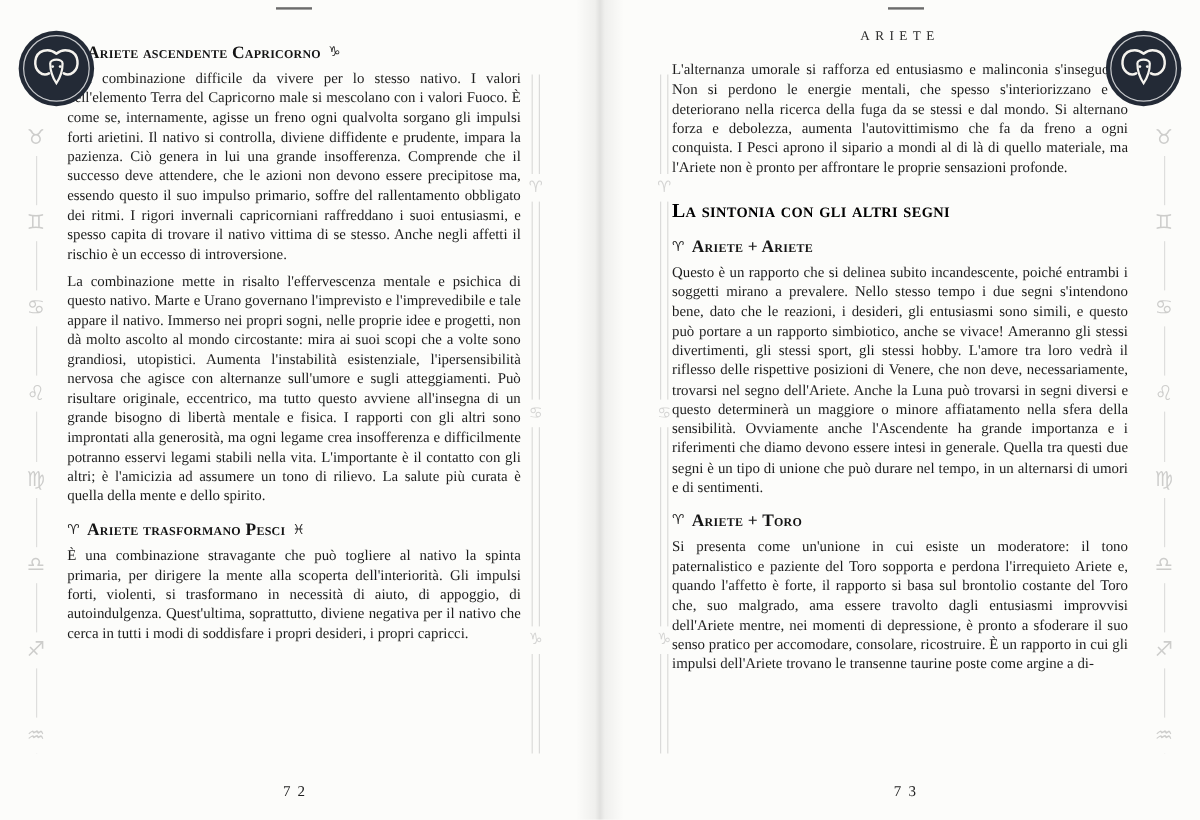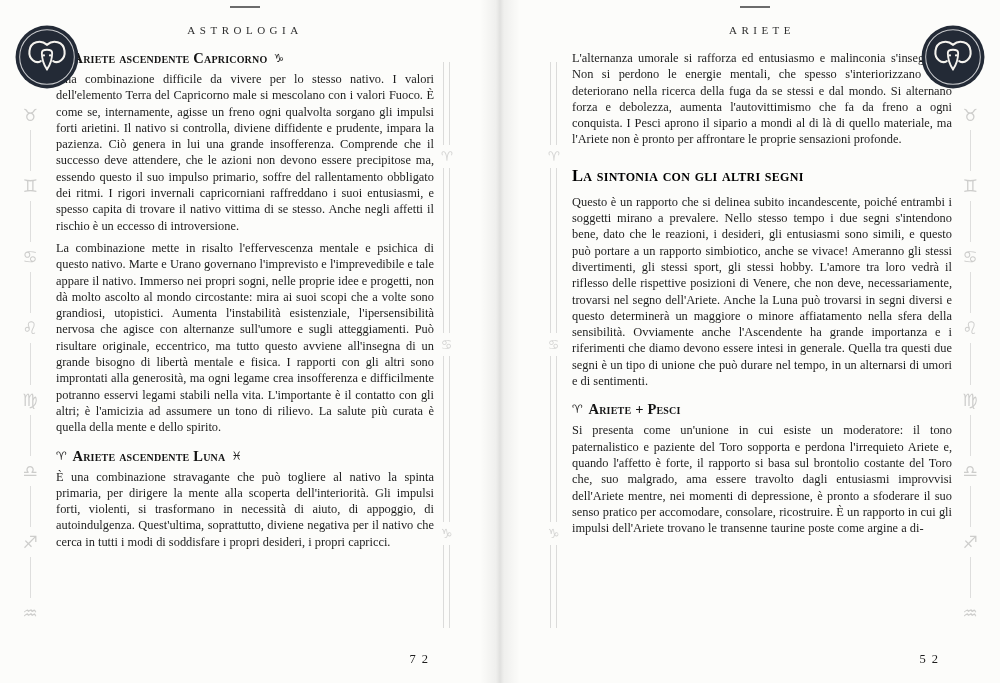--- a/index.html
+++ b/index.html
@@ -54,21 +54,21 @@
     display:flex;flex-direction:column;justify-content:space-around;align-items:center;
     z-index:1;
   }
   .page-left .spine-deco{right:50px;}
   .page-right .spine-deco{left:50px;}
   .spine-deco .deco-glyph{font-size:13px;padding:4px 0;color:rgba(95,95,95,0.26);}
 
   
   .content{position:absolute;top:24px;height:600px;overflow:hidden;z-index:2;}
   .page-left .content{left:56px;width:378px;}
-  .page-right .content{left:72px;width:380px;}
+  .page-right .content{left:60px;width:380px;}
 
   .running-header{
     text-align:center;font-size:11px;letter-spacing:4.5px;color:#2e2e2e;
     margin:0 0 14px 0;font-weight:400;
   }
 
   .section-head{
     font-size:14.5px;font-weight:bold;font-variant:small-caps;
     margin:12px 0 4px 0;color:#141414;letter-spacing:0.2px;
   }
@@ -83,21 +83,21 @@
     font-size:16.5px;font-weight:bold;font-variant:small-caps;
     margin:18px 0 8px 0;color:#000000;letter-spacing:0.3px;
   }
 
   p.body{
     font-size:12.4px;line-height:16.3px;text-align:justify;margin:0 0 6px 0;
     color:#1d1d1d;hyphens:auto;-webkit-hyphens:auto;
   }
 
   .page-number{
-    position:absolute;bottom:16px;text-align:right;
+    position:absolute;bottom:16px;text-align:center;
     font-size:12.5px;letter-spacing:6px;text-indent:6px;color:#1d1d1d;z-index:2;
   }
   .page-left .page-number{left:56px;width:378px;}
   .page-right .page-number{left:64px;width:380px;}
 </style>
 </head>
 <body>
 
 <div class="spread">
 
@@ -128,36 +128,35 @@
         <span class="deco-glyph">♐</span>
         <span class="deco-glyph">♒</span>
       </div>
     <div class="spine-deco">
         <span class="deco-glyph">♈</span>
         <span class="deco-glyph">♋</span>
         <span class="deco-glyph">♑</span>
       </div>
 
     <div class="content">
-      <div class="running-header">ASTROLOGIA</div>
 
       <section>
         <h2 class="section-head">
           <span class="zglyph prefix">♈</span><span>Ariete ascendente Capricorno</span><span class="zglyph suffix">♑</span>
         </h2>
         <p class="body">Una combinazione difficile da vivere per lo stesso nativo. I valori dell'elemento Terra del Capricorno male si mescolano con i valori Fuoco. È come se, internamente, agisse un freno ogni qualvolta sorgano gli impulsi forti arietini. Il nativo si controlla, diviene diffidente e prudente, impara la pazienza. Ciò genera in lui una grande insofferenza. Comprende che il successo deve attendere, che le azioni non devono essere precipitose ma, essendo questo il suo impulso primario, soffre del rallentamento obbligato dei ritmi. I rigori invernali capricorniani raffreddano i suoi entusiasmi, e spesso capita di trovare il nativo vittima di se stesso. Anche negli affetti il rischio è un eccesso di introversione.</p>
       </section>
 
       <section>
         <p class="body">La combinazione mette in risalto l'effervescenza mentale e psichica di questo nativo. Marte e Urano governano l'imprevisto e l'imprevedibile e tale appare il nativo. Immerso nei propri sogni, nelle proprie idee e progetti, non dà molto ascolto al mondo circostante: mira ai suoi scopi che a volte sono grandiosi, utopistici. Aumenta l'instabilità esistenziale, l'ipersensibilità nervosa che agisce con alternanze sull'umore e sugli atteggiamenti. Può risultare originale, eccentrico, ma tutto questo avviene all'insegna di un grande bisogno di libertà mentale e fisica. I rapporti con gli altri sono improntati alla generosità, ma ogni legame crea insofferenza e difficilmente potranno esservi legami stabili nella vita. L'importante è il contatto con gli altri; è l'amicizia ad assumere un tono di rilievo. La salute più curata è quella della mente e dello spirito.</p>
       </section>
 
       <section>
         <h2 class="section-head">
-          <span class="zglyph prefix">♈</span><span>Ariete ascendente Luna</span><span class="zglyph suffix">♓</span>
+          <span class="zglyph prefix">♈</span><span>Ariete trasformano Pesci</span><span class="zglyph suffix">♓</span>
         </h2>
         <p class="body">È una combinazione stravagante che può togliere al nativo la spinta primaria, per dirigere la mente alla scoperta dell'interiorità. Gli impulsi forti, violenti, si trasformano in necessità di aiuto, di appoggio, di autoindulgenza. Quest'ultima, soprattutto, diviene negativa per il nativo che cerca in tutti i modi di soddisfare i propri desideri, i propri capricci.</p>
       </section>
     </div>
 
     <div class="page-number">72</div>
   </div>
 
   <div class="page page-right">
     <div class="top-mark"></div>
@@ -193,28 +192,31 @@
       </div>
 
     <div class="content">
       <div class="running-header">ARIETE</div>
 
       <p class="body">L'alternanza umorale si rafforza ed entusiasmo e malinconia s'inseguono. Non si perdono le energie mentali, che spesso s'interiorizzano e si deteriorano nella ricerca della fuga da se stessi e dal mondo. Si alternano forza e debolezza, aumenta l'autovittimismo che fa da freno a ogni conquista. I Pesci aprono il sipario a mondi al di là di quello materiale, ma l'Ariete non è pronto per affrontare le proprie sensazioni profonde.</p>
 
       <h2 class="sub-head">La sintonia con gli altri segni</h2>
 
       <section>
+        <h2 class="section-head">
+          <span class="zglyph prefix">♈</span><span>Ariete + Ariete</span>
+        </h2>
         <p class="body">Questo è un rapporto che si delinea subito incandescente, poiché entrambi i soggetti mirano a prevalere. Nello stesso tempo i due segni s'intendono bene, dato che le reazioni, i desideri, gli entusiasmi sono simili, e questo può portare a un rapporto simbiotico, anche se vivace! Ameranno gli stessi divertimenti, gli stessi sport, gli stessi hobby. L'amore tra loro vedrà il riflesso delle rispettive posizioni di Venere, che non deve, necessariamente, trovarsi nel segno dell'Ariete. Anche la Luna può trovarsi in segni diversi e questo determinerà un maggiore o minore affiatamento nella sfera della sensibilità. Ovviamente anche l'Ascendente ha grande importanza e i riferimenti che diamo devono essere intesi in generale. Quella tra questi due segni è un tipo di unione che può durare nel tempo, in un alternarsi di umori e di sentimenti.</p>
       </section>
 
       <section>
         <h2 class="section-head">
-          <span class="zglyph prefix">♈</span><span>Ariete + Pesci</span>
+          <span class="zglyph prefix">♈</span><span>Ariete + Toro</span>
         </h2>
         <p class="body">Si presenta come un'unione in cui esiste un moderatore: il tono paternalistico e paziente del Toro sopporta e perdona l'irrequieto Ariete e, quando l'affetto è forte, il rapporto si basa sul brontolio costante del Toro che, suo malgrado, ama essere travolto dagli entusiasmi improvvisi dell'Ariete mentre, nei momenti di depressione, è pronto a sfoderare il suo senso pratico per accomodare, consolare, ricostruire. È un rapporto in cui gli impulsi dell'Ariete trovano le transenne taurine poste come argine a di-</p>
       </section>
     </div>
 
-    <div class="page-number">52</div>
+    <div class="page-number">73</div>
   </div>
 
   <div class="gutter"></div>
 </div>
 
 </body></html>

